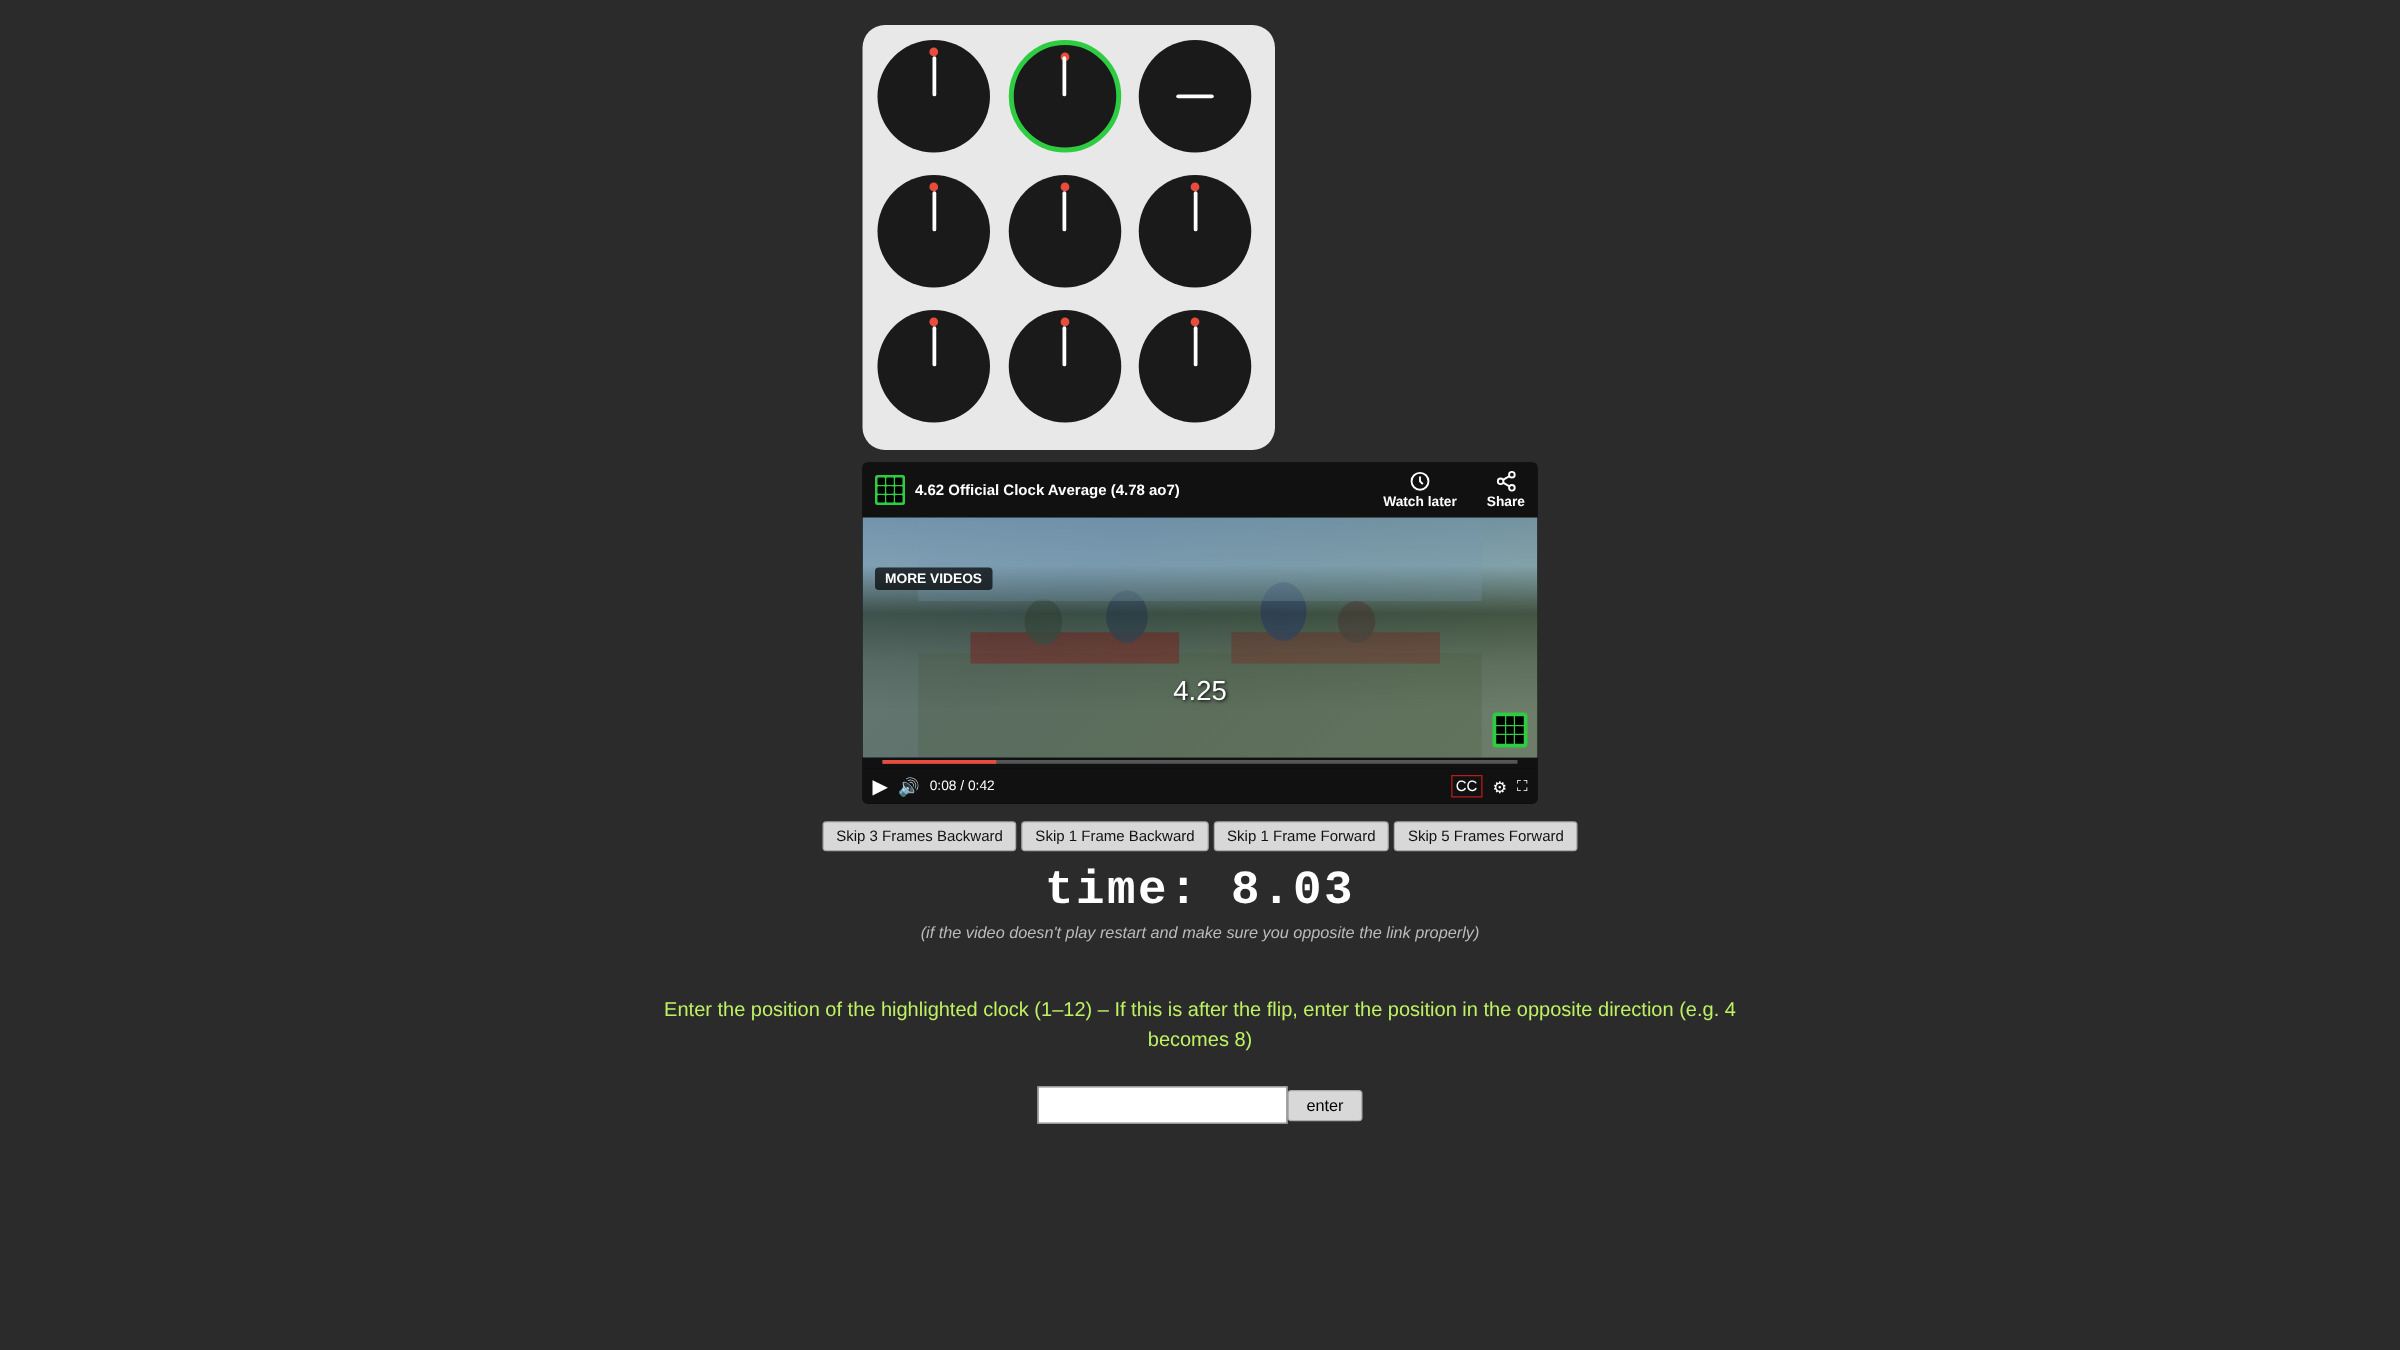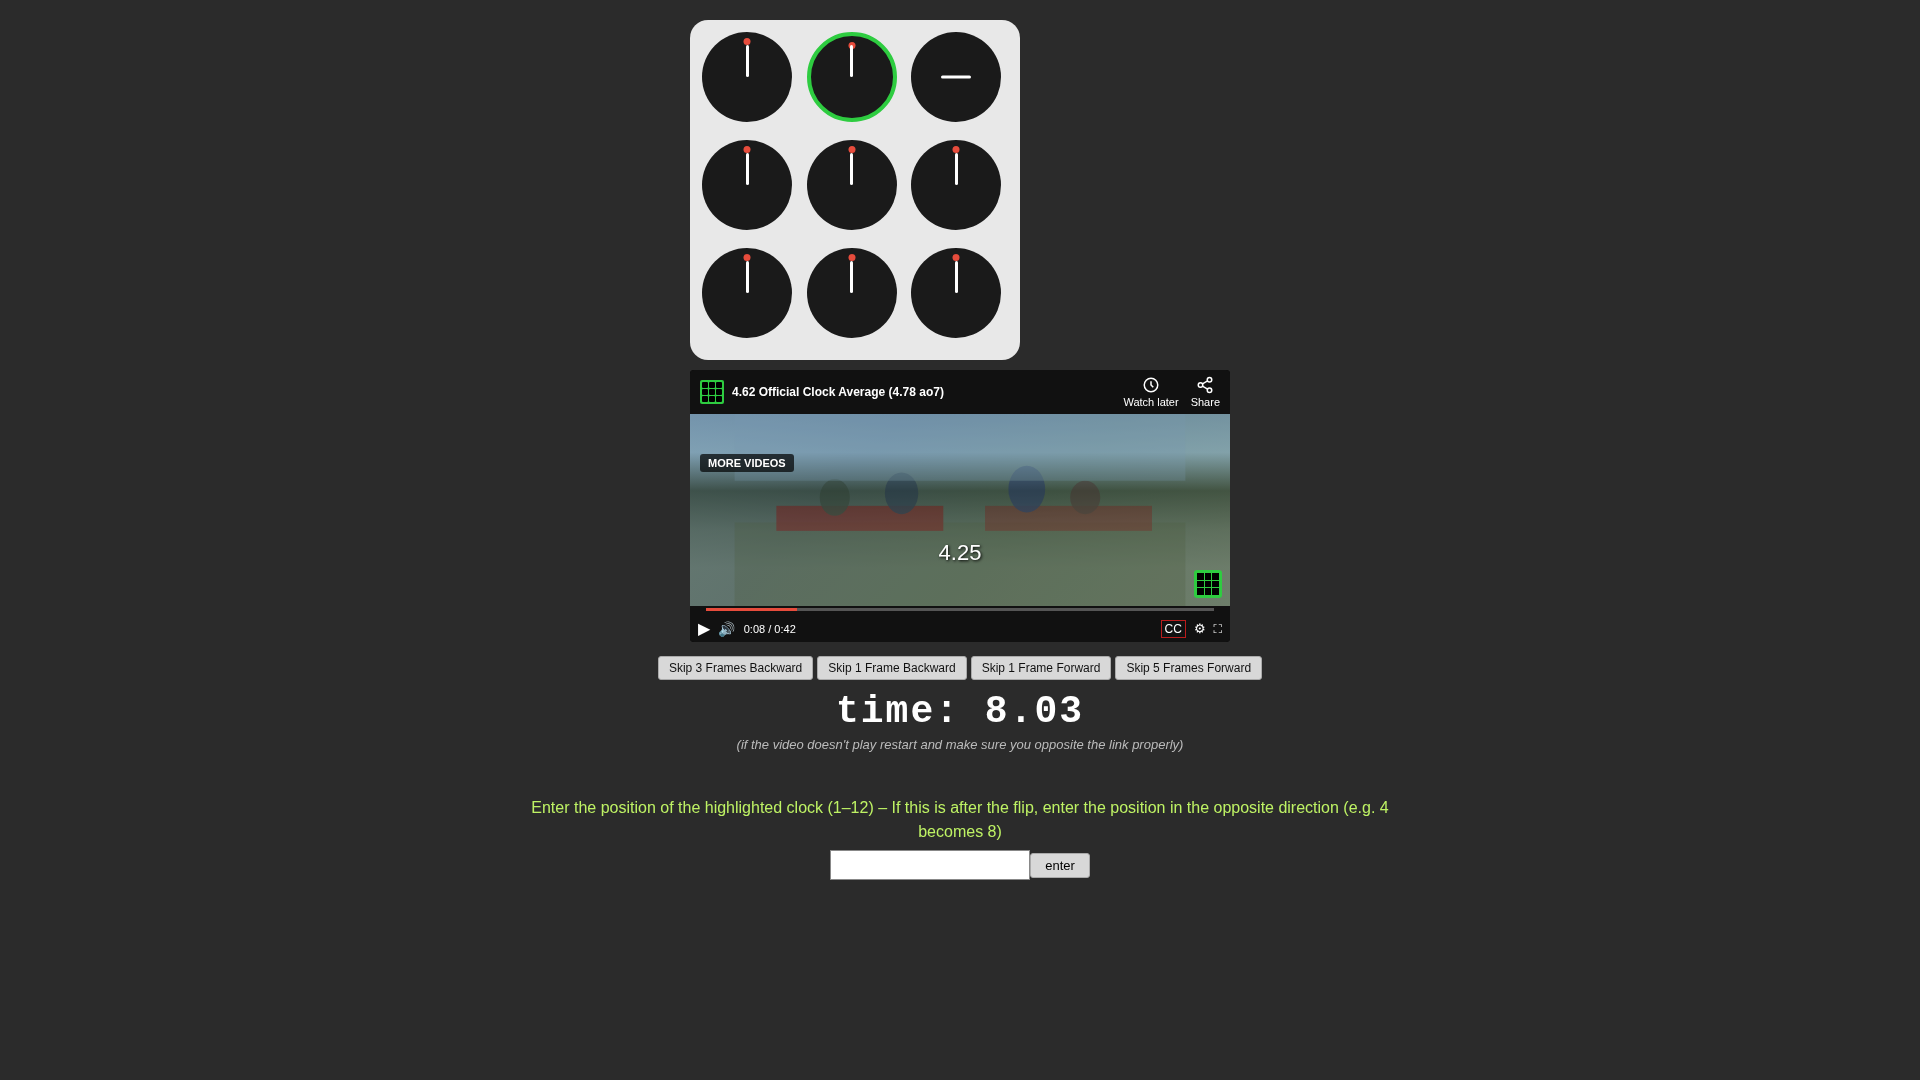--- a/index.html
+++ b/index.html
@@ -116,21 +116,22 @@
     }
 
     .video-title-text {
       color: white;
       font-size: 12px;
       font-weight: bold;
     }
 
     .video-actions {
       display: flex;
-      gap: 12px;
+      gap: 24px;
+      font-weight: bold;
     }
 
     .video-action-btn {
       color: white;
       font-size: 11px;
       display: flex;
       flex-direction: column;
       align-items: center;
       gap: 2px;
       cursor: pointer;
@@ -292,21 +293,21 @@
       font-size: 16px;
       margin-top: 44px;
       max-width: 900px;
       line-height: 1.5;
     }
 
     
     .input-area {
       display: flex;
       gap: 0;
-      margin-top: 6px;
+      margin-top: 24px;
       align-items: center;
     }
 
     .position-input {
       width: 200px;
       height: 30px;
       border: 1px solid #888;
       background: white;
       font-size: 14px;
       padding: 4px 6px;

